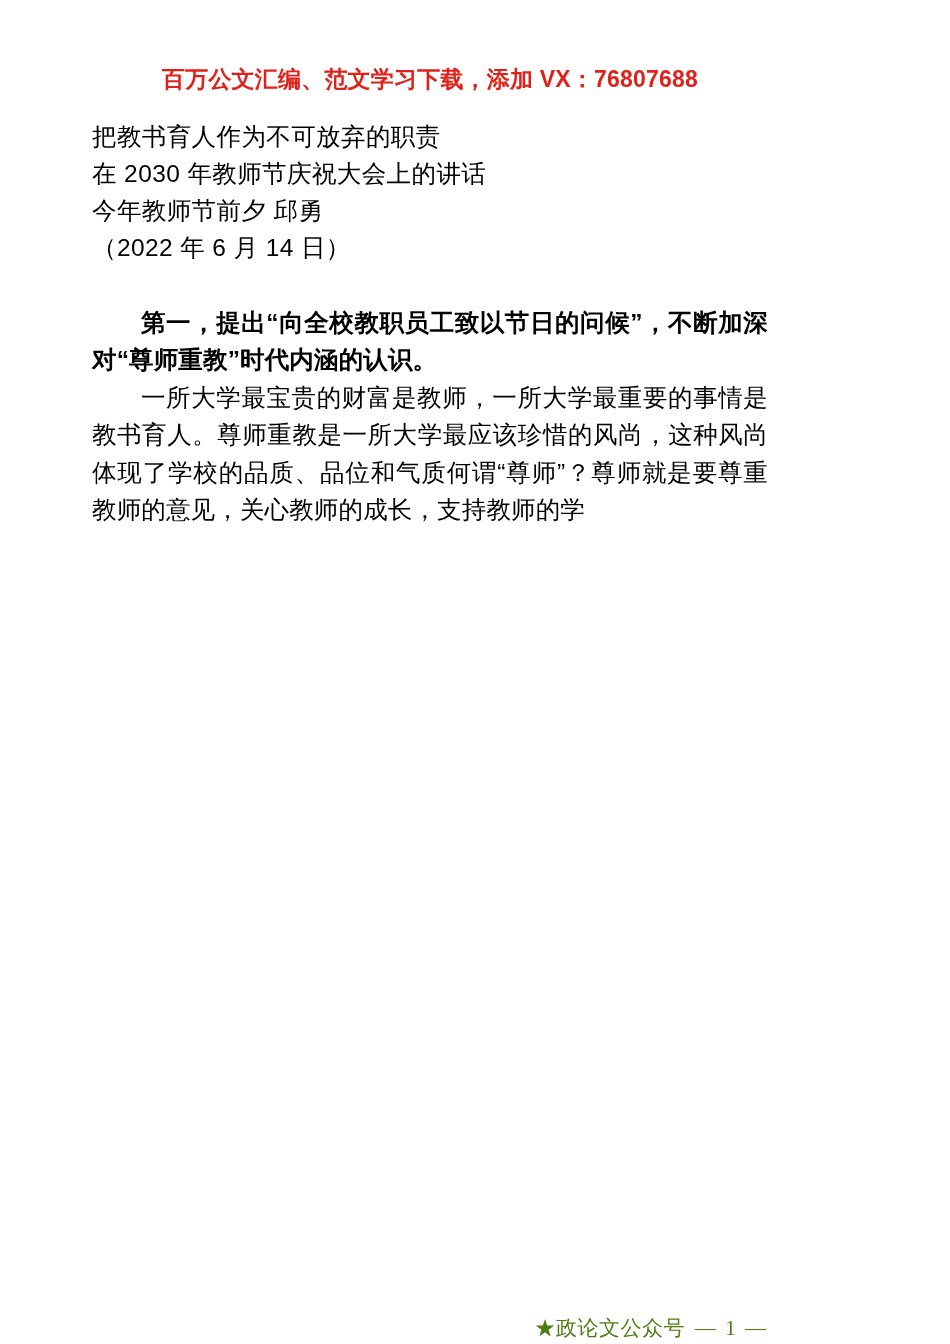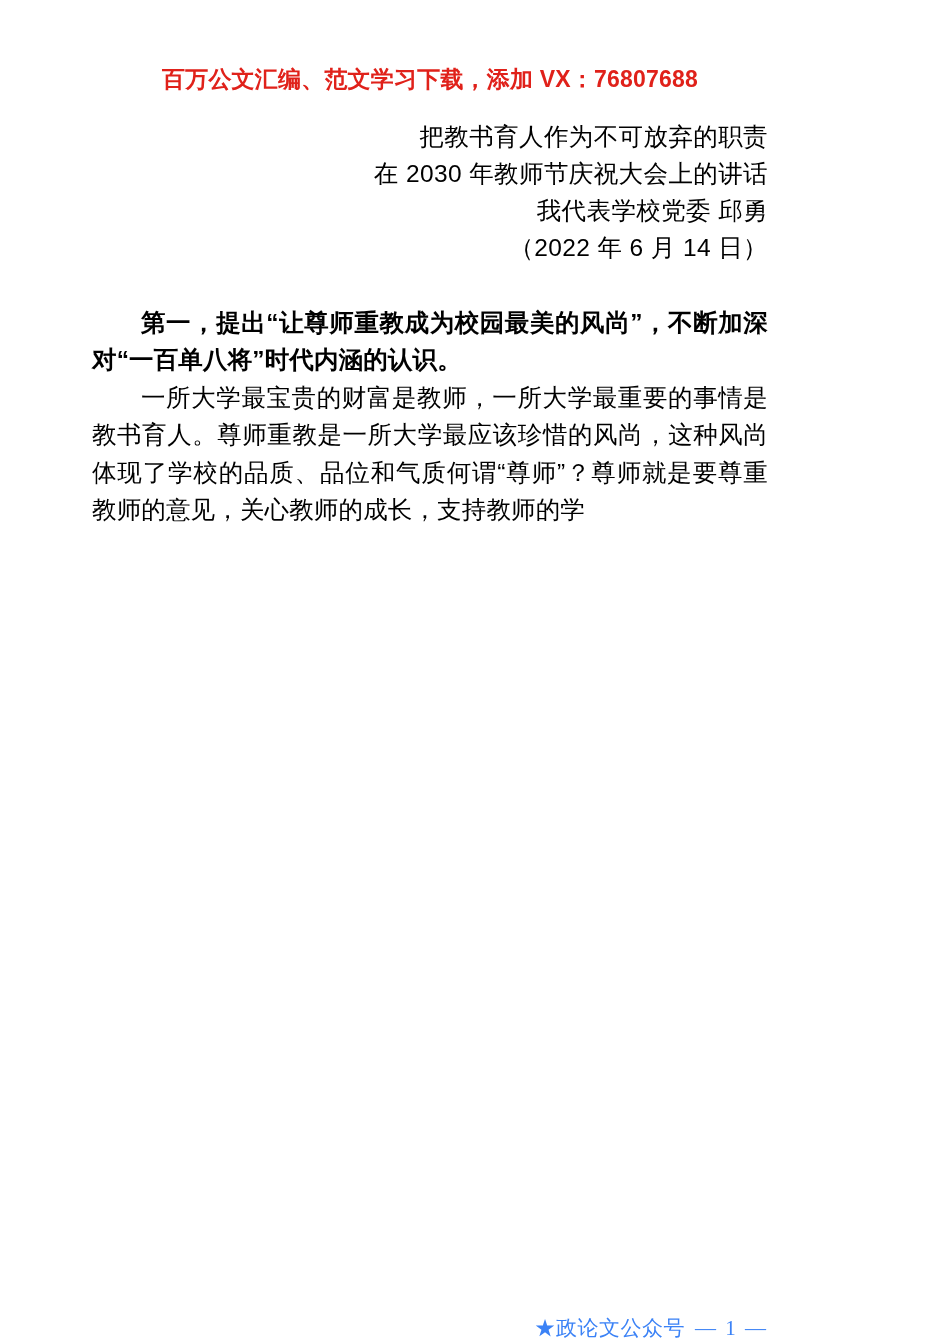--- a/index.html
+++ b/index.html
@@ -32,21 +32,21 @@
     font-size: 23px;
     font-weight: 700;
     letter-spacing: 0.2px;
     padding-top: 43px;
     line-height: 1.3;
     white-space: nowrap;
   }
 
   
   .title-block {
-    text-align: right;
+    text-align: left;
     margin-top: 23px;
   }
   .title-line {
     font-size: 24.5px;
     line-height: 37px;
     letter-spacing: 0.4px;
     white-space: nowrap;
   }
 
   
@@ -73,47 +73,47 @@
   .page-footer {
     position: absolute;
     left: 0;
     right: 0;
     bottom: 24px;
     padding: 0 92px;
     box-sizing: border-box;
     text-align: right;
     font-family: "Liberation Serif", "DejaVu Serif", serif;
     font-size: 21px;
-    color: #3b82f6;
+    color: #4d7c0f;
     white-space: nowrap;
   }
   .footer-mark { letter-spacing: 0.5px; }
   .footer-pageno { letter-spacing: 2px; margin-left: 10px; }
 </style>
 </head>
 <body>
 
 <div class="page">
 
   <div class="promo-header">百万公文汇编、范文学习下载，添加 VX：76807688</div>
 
   <div class="title-block">
     <div class="title-line">把教书育人作为不可放弃的职责</div>
     <div class="title-line">在 2030 年教师节庆祝大会上的讲话</div>
-    <div class="title-line">我代表学校党委  邱勇</div>
+    <div class="title-line">今年教师节前夕  邱勇</div>
     <div class="title-line">（2022 年 6 月 14 日）</div>
   </div>
 
   <div class="body-copy">
 
 
 
 
     <p class="para heading-para">
-      <span>第一，提出“让尊师重教成为校园最美的风尚”，不断加深对“一百单八将”时代内涵的认识。</span>
+      <span>第一，提出“向全校教职员工致以节日的问候”，不断加深对“尊师重教”时代内涵的认识。</span>
     </p>
 
     <p class="para">
       <span>一所大学最宝贵的财富是教师，一所大学最重要的事情是教书育人。尊师重教是一所大学最应该珍惜的风尚，这种风尚体现了学校的品质、品位和气质何谓“尊师”？尊师就是要尊重教师的意见，关心教师的成长，支持教师的学</span>
     </p>
   </div>
 
   <div class="page-footer">
     <span class="footer-mark">★</span><span class="footer-mark">政论文公众号</span><span class="footer-pageno">— 1 —</span>
   </div>

